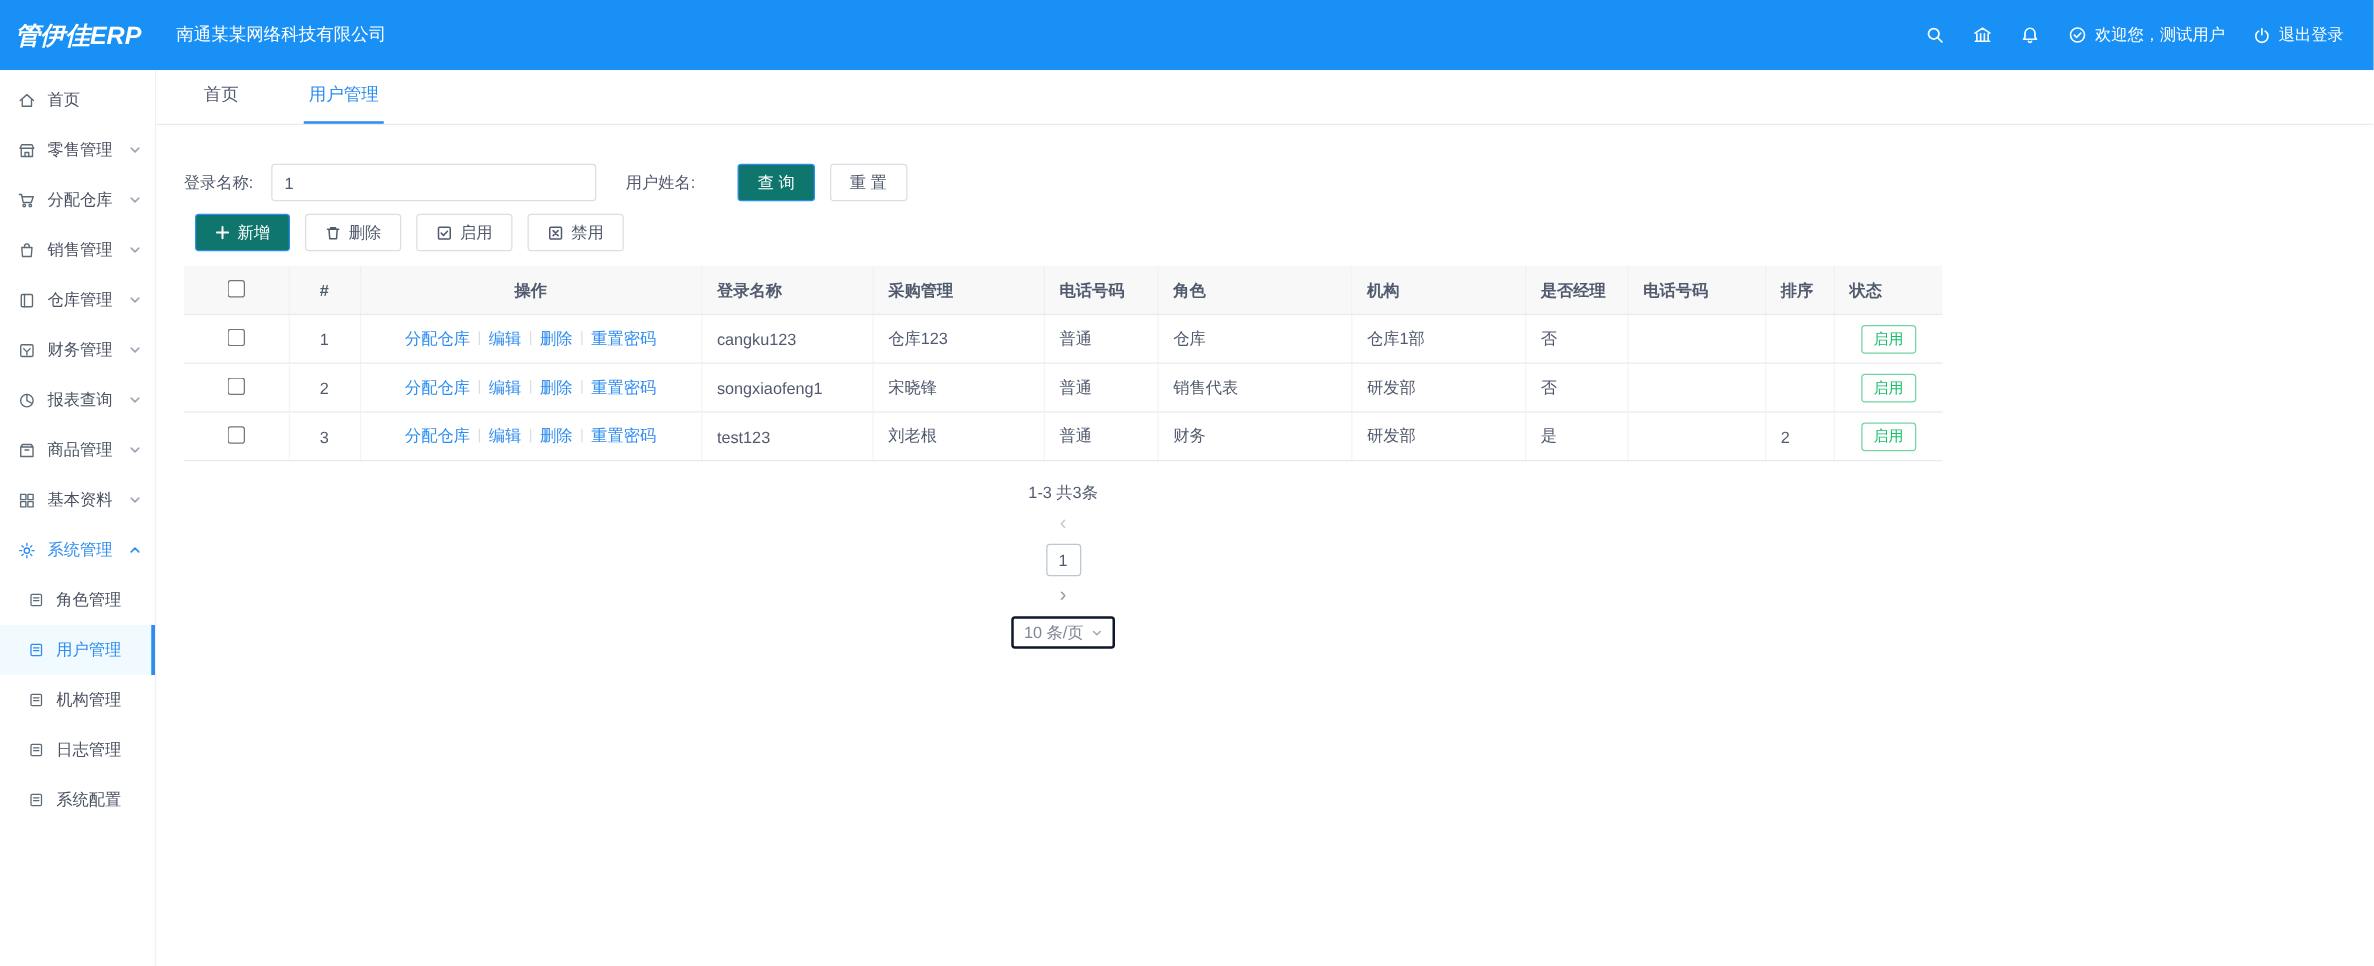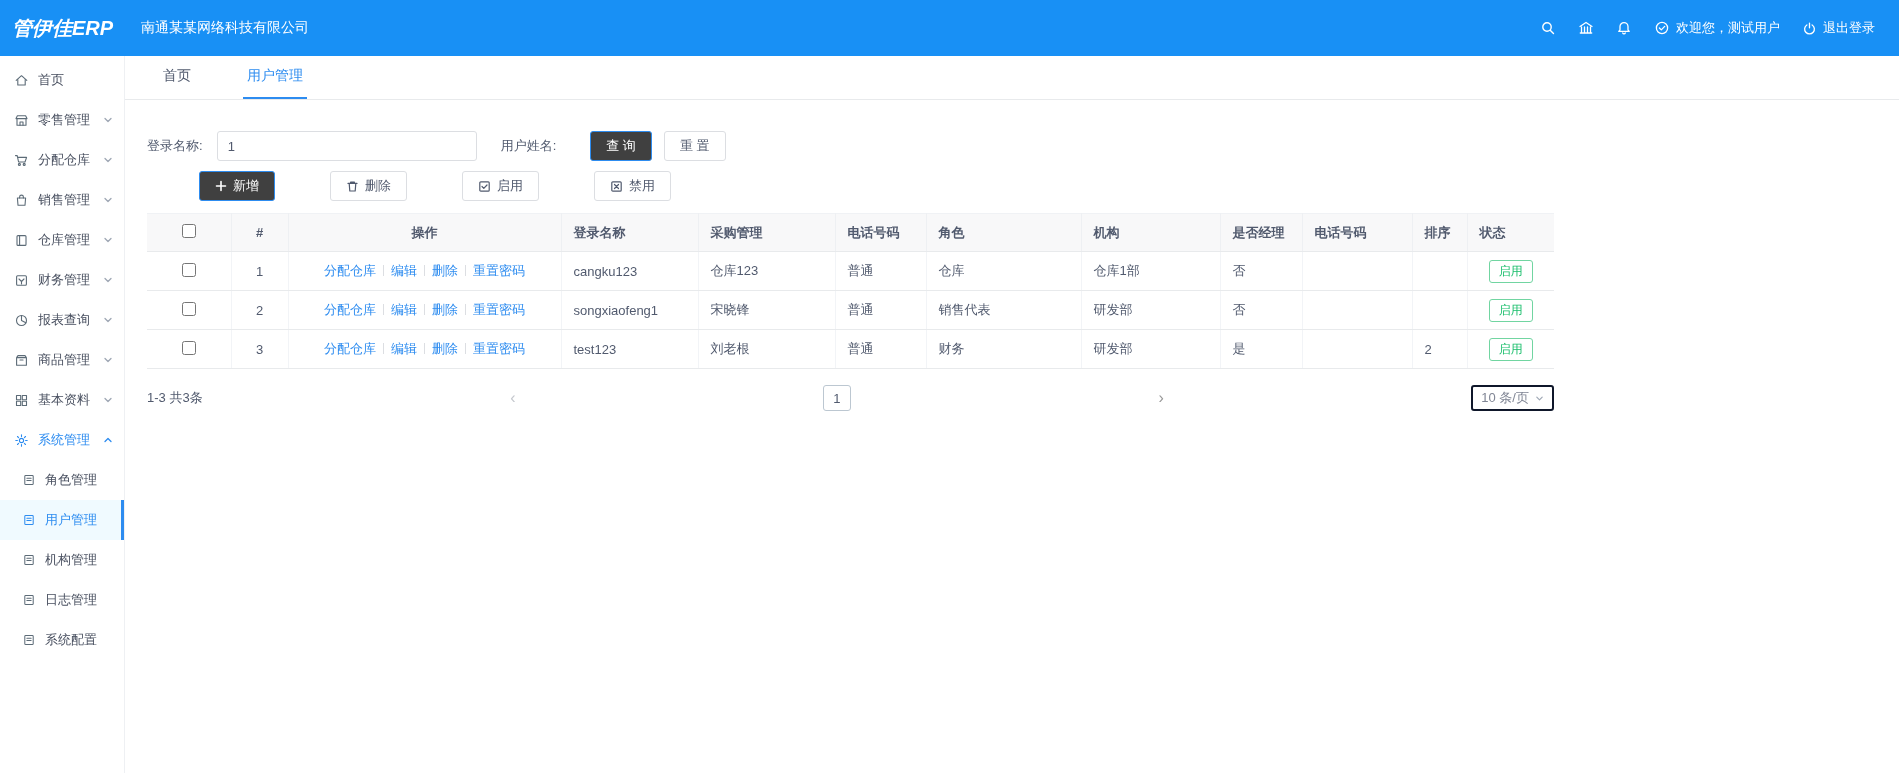--- a/index.html
+++ b/index.html
@@ -71,23 +71,22 @@
     padding:0 10px; font-size:13px; color:#515a6e; outline:none;
     font-family:"Liberation Sans","DejaVu Sans",sans-serif;
   }
   .f-input::placeholder { color:#c5c8ce; }
   .gap-lg { margin-left:24px; }
   .btn {
     height:30px; padding:0 15px; border-radius:3px; border:1px solid #dcdee2;
     background:#fff; color:#515a6e; font-size:13px; cursor:pointer;
     display:inline-flex; align-items:center; gap:6px;
     font-family:"Liberation Sans","DejaVu Sans",sans-serif;
-    margin-left:43px;
-  }
-  .btn.primary { background:#404040; border-color:#2d8cf0; color:#fff; }
+  }
+  .btn.primary { background:#0f766e; border-color:#2d8cf0; color:#fff; }
   .ml20 { margin-left:20px; } .ml12 { margin-left:12px; }
 
   
   .toolbar { display:flex; align-items:center; gap:12px; margin-top:10px; padding-left:9px; }
   svg.bi { stroke:#515a6e; fill:none; stroke-width:1.2; stroke-linecap:round; stroke-linejoin:round; }
   svg.bi-w { stroke:#fff; fill:none; stroke-width:1.6; stroke-linecap:round; }
 
   
   .table-wrap { width:1407px; margin-top:12px; }
   table { border-collapse:collapse; table-layout:fixed; width:1407px; }
@@ -108,22 +107,22 @@
   .op-link { color:#2d8cf0; cursor:pointer; text-decoration:none; }
   .op-sep { display:inline-block; width:1px; height:11px; background:#dcdee2; margin:0 7px; vertical-align:-1px; }
   .chk { width:14px; height:14px; accent-color:#2d8cf0; cursor:pointer; }
   .badge-enabled {
     display:inline-block; padding:2px 9px; font-size:12px; color:#19be6b;
     border:1px solid #71d5a1; border-radius:3px; background:#fff;
   }
 
   
   .pagination {
-    width:1407px; display:flex; justify-content:space-between; align-items:center;
-    gap:8px; margin-top:16px; color:#515a6e; font-size:13px;
+    width:1407px; display:flex; justify-content:center; align-items:center;
+    gap:8px; margin-top:16px; color:#515a6e; font-size:13px;flex-direction:column;
   }
   .pg-arrow { color:#c5c8ce; font-size:16px; cursor:pointer; padding:0 2px; line-height:1; }
   .pg-arrow.next { color:#999; }
   .pg-page {
     min-width:28px; height:26px; border:1px solid #bcc7d1; border-radius:3px;
     display:flex; align-items:center; justify-content:center; color:#515a6e;
     cursor:pointer; background:#fff;
   }
   .pg-size {
     height:26px; border:2px solid #0f172a; border-radius:3px; background:#fff;

